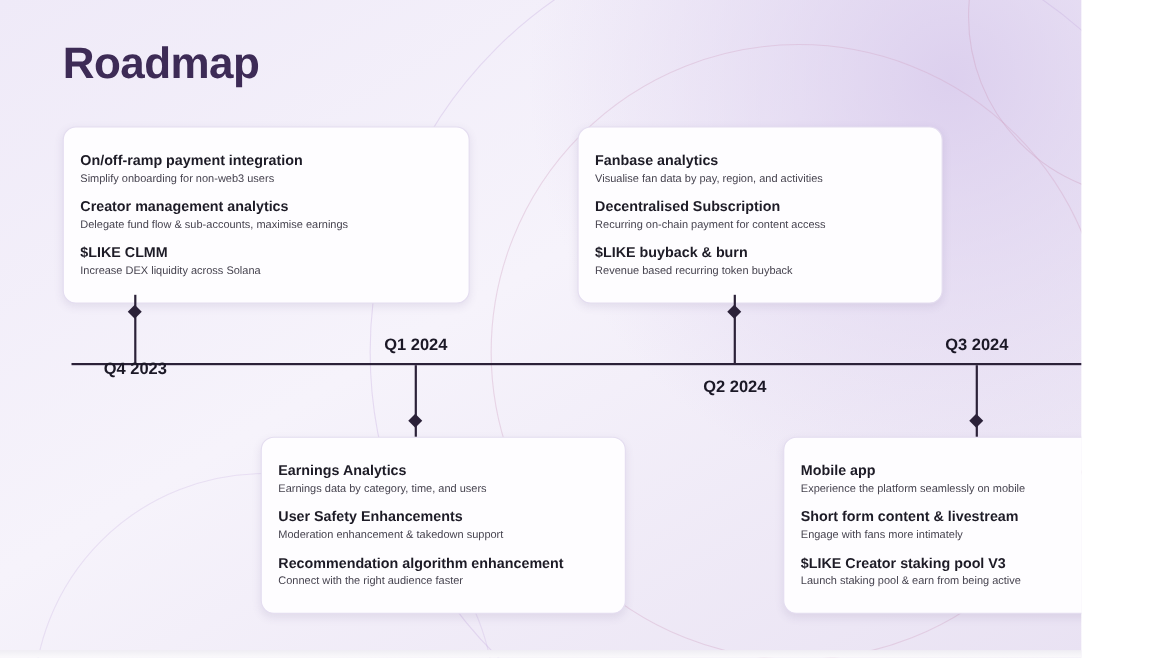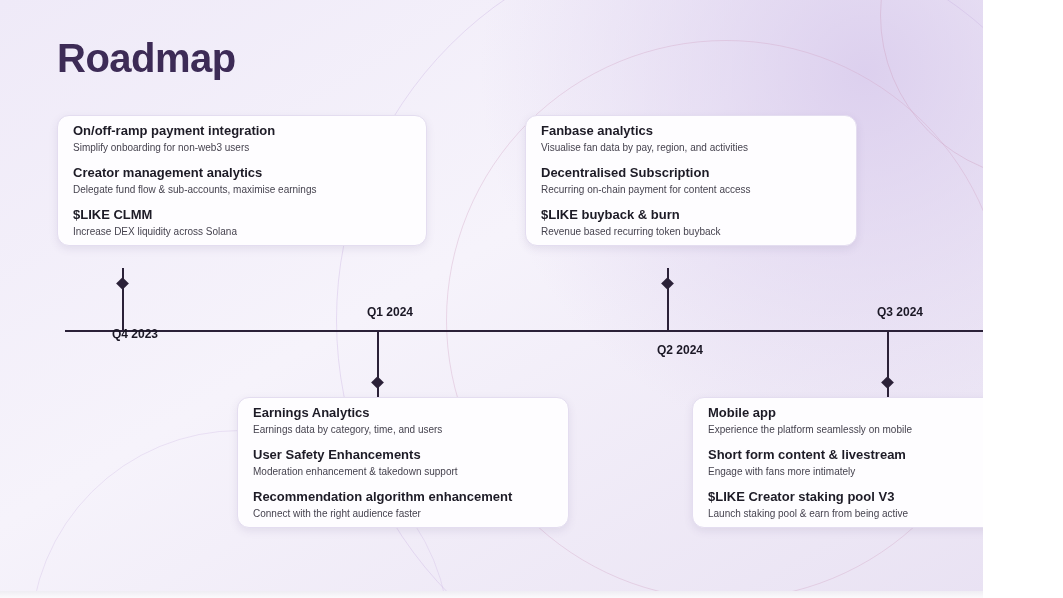--- a/index.html
+++ b/index.html
@@ -35,21 +35,21 @@
     color:#3d2b56;
   }
 
   
   .card {
     position:absolute;
     background:#fefdff;
     border:1px solid #e4ddf0;
     border-radius:12px;
     box-shadow:0 3px 8px rgba(80,60,120,0.10);
-    padding:7px 15px;
+    padding:22px 15px;
   }
   .card-item { margin-bottom:11px; }
   .card-item:last-child { margin-bottom:0; }
   .item-title {
     font-size:13px; font-weight:bold; color:#1d1b26; line-height:1.3;
   }
   .item-desc {
     font-size:10px; color:#46434f; line-height:1.32; margin-top:1px;
   }
 
@@ -67,22 +67,22 @@
   }
   .connector {
     position:absolute; width:2px; background:#2b2138;
   }
   .diamond {
     position:absolute; width:9px; height:9px; background:#2b2138;
     transform:rotate(45deg);
   }
   .quarter-label {
     position:absolute;
-    font-size:12px; font-weight:bold; color:#1b1826;
-    width:70px; text-align:right;
+    font-size:15px; font-weight:bold; color:#1b1826;
+    width:70px; text-align:center;
   }
 
   .bottom-edge {
     position:absolute; left:0; bottom:0; width:1063px; height:7px;
     background:linear-gradient(#efedf3, #fbfafc);
     z-index:2;
   }
 </style>
 </head>
 <body>
@@ -136,21 +136,21 @@
       <div class="card-item">
         <div class="item-title">User Safety Enhancements</div>
         <div class="item-desc">Moderation enhancement &amp; takedown support</div>
       </div>
       <div class="card-item">
         <div class="item-title">Recommendation algorithm enhancement</div>
         <div class="item-desc">Connect with the right audience faster</div>
       </div>
     </div>
 
-    <div class="card" style="left:692px; top:397px; width:342px;">
+    <div class="card" style="left:712px; top:397px; width:342px;">
       <div class="card-item">
         <div class="item-title">Mobile app</div>
         <div class="item-desc">Experience the platform seamlessly on mobile</div>
       </div>
       <div class="card-item">
         <div class="item-title">Short form content &amp; livestream</div>
         <div class="item-desc">Engage with fans more intimately</div>
       </div>
       <div class="card-item">
         <div class="item-title">$LIKE Creator staking pool V3</div>

